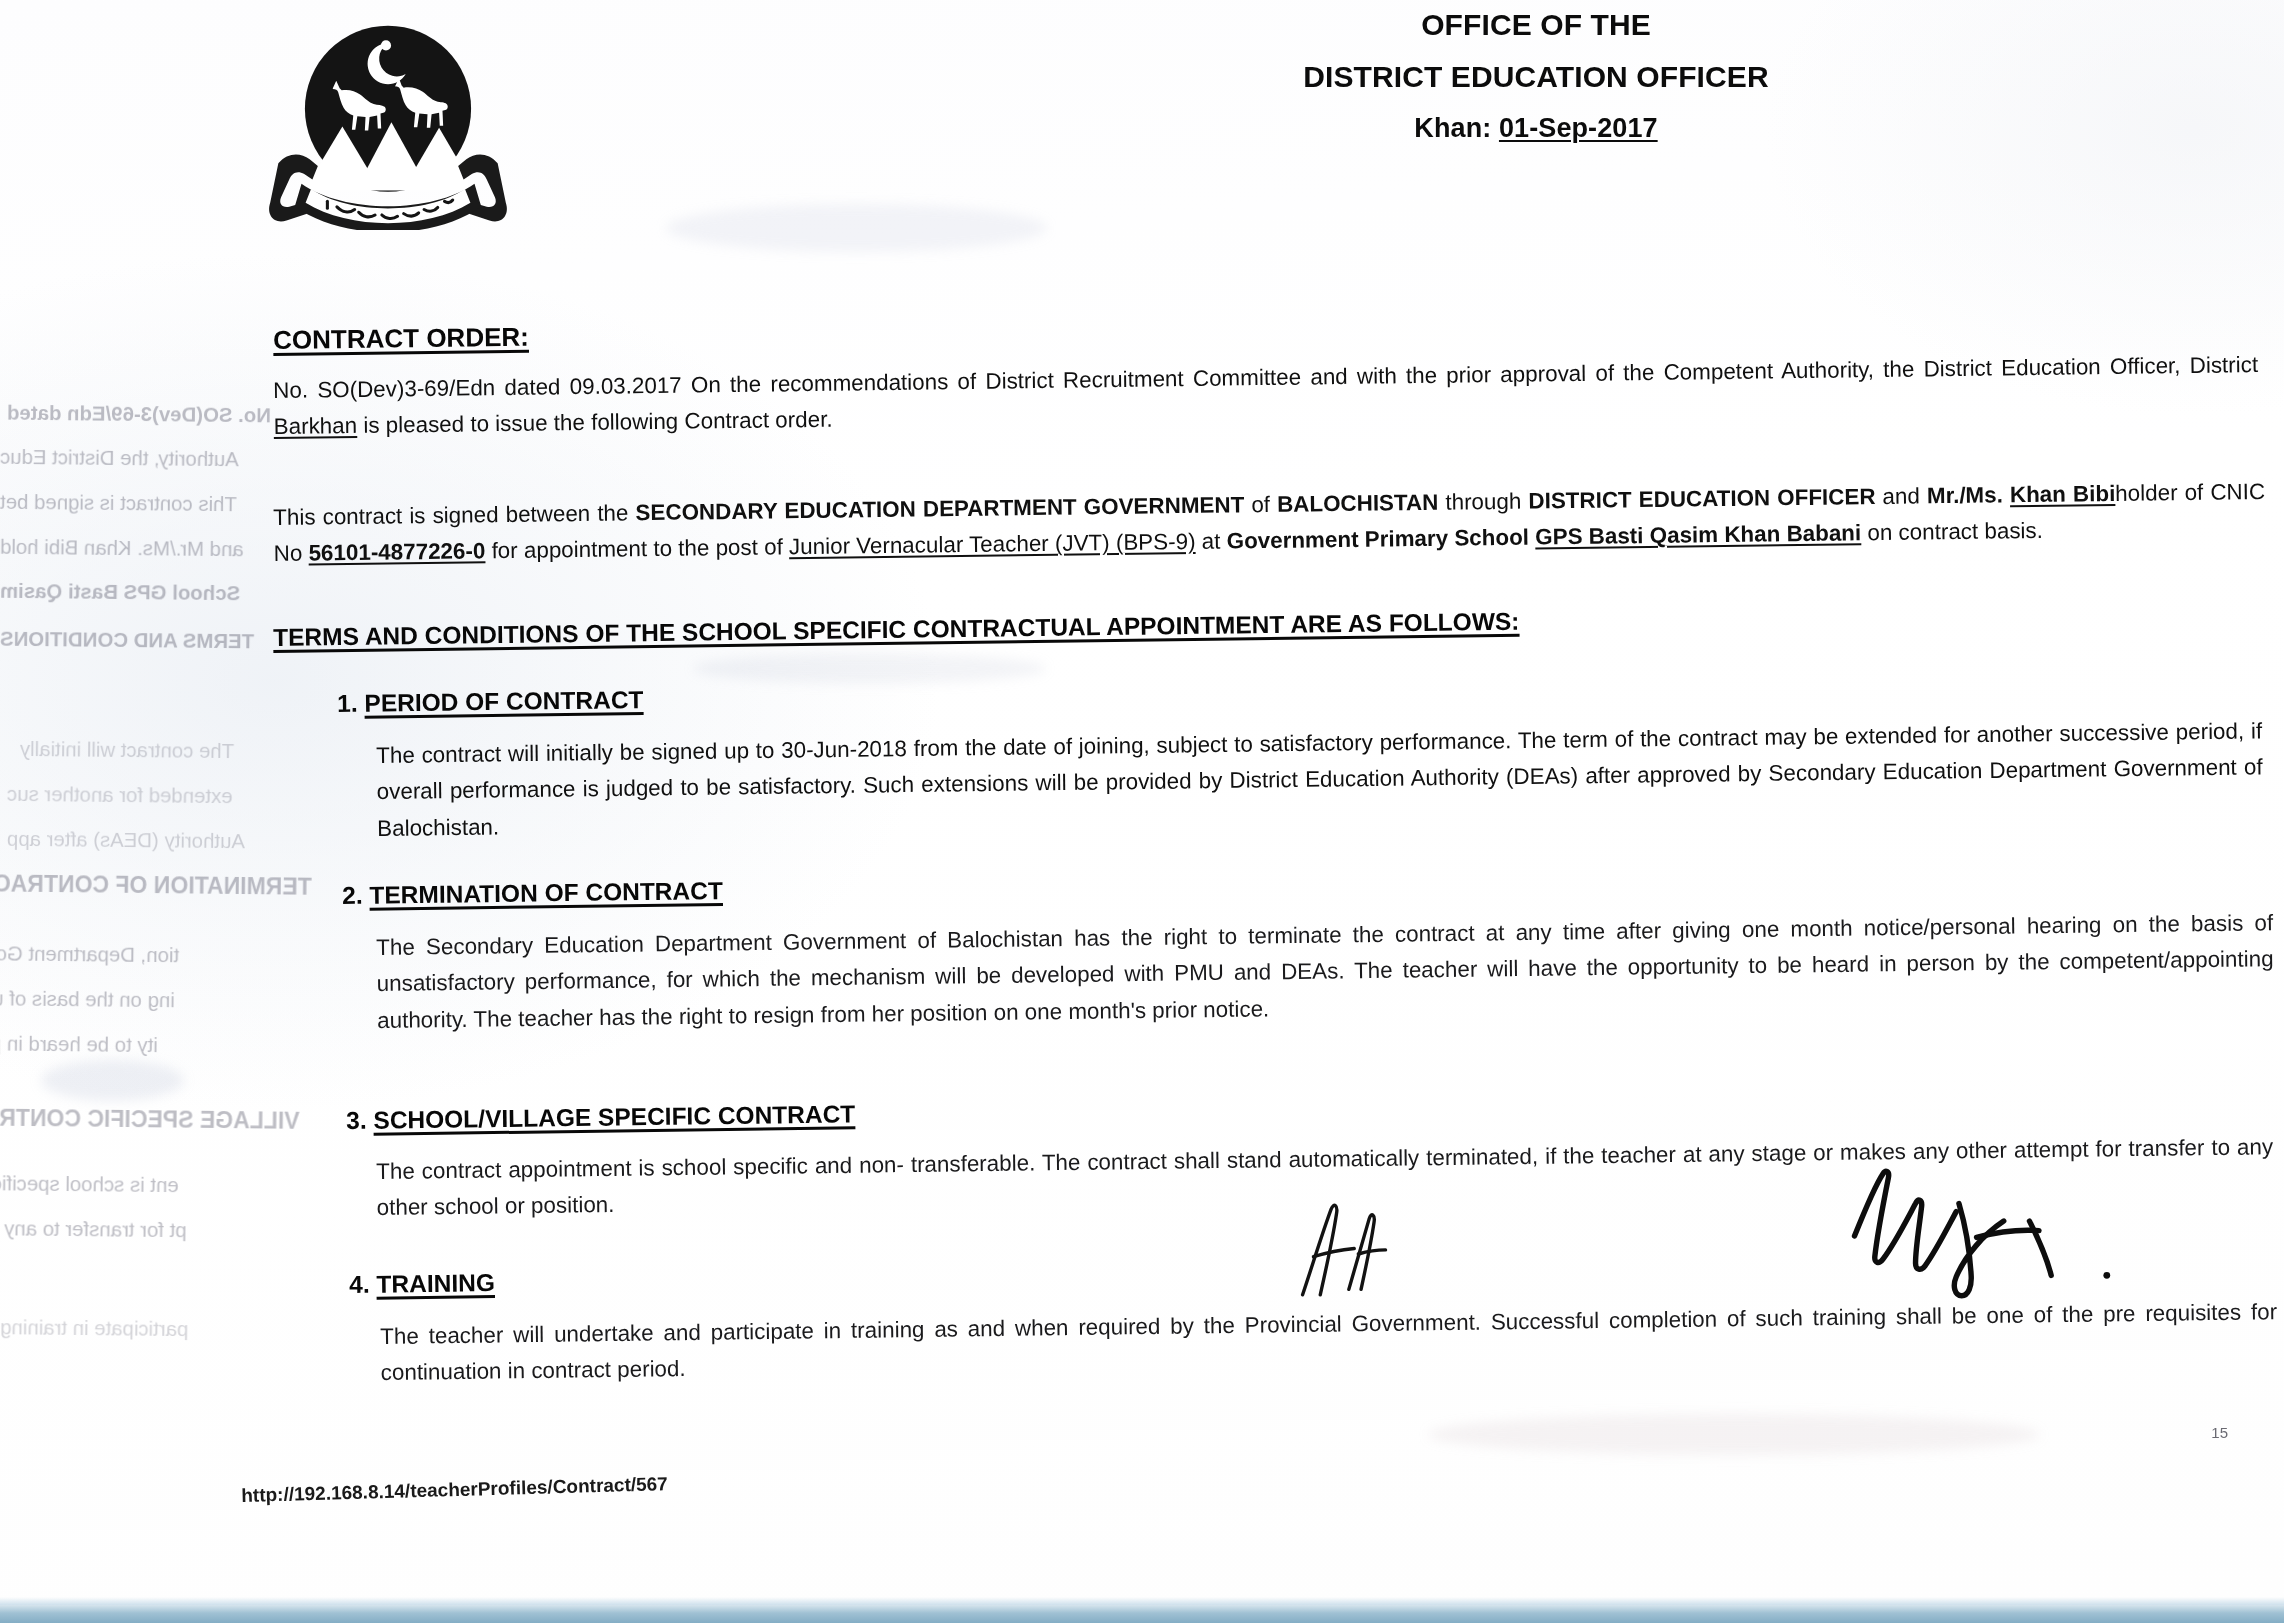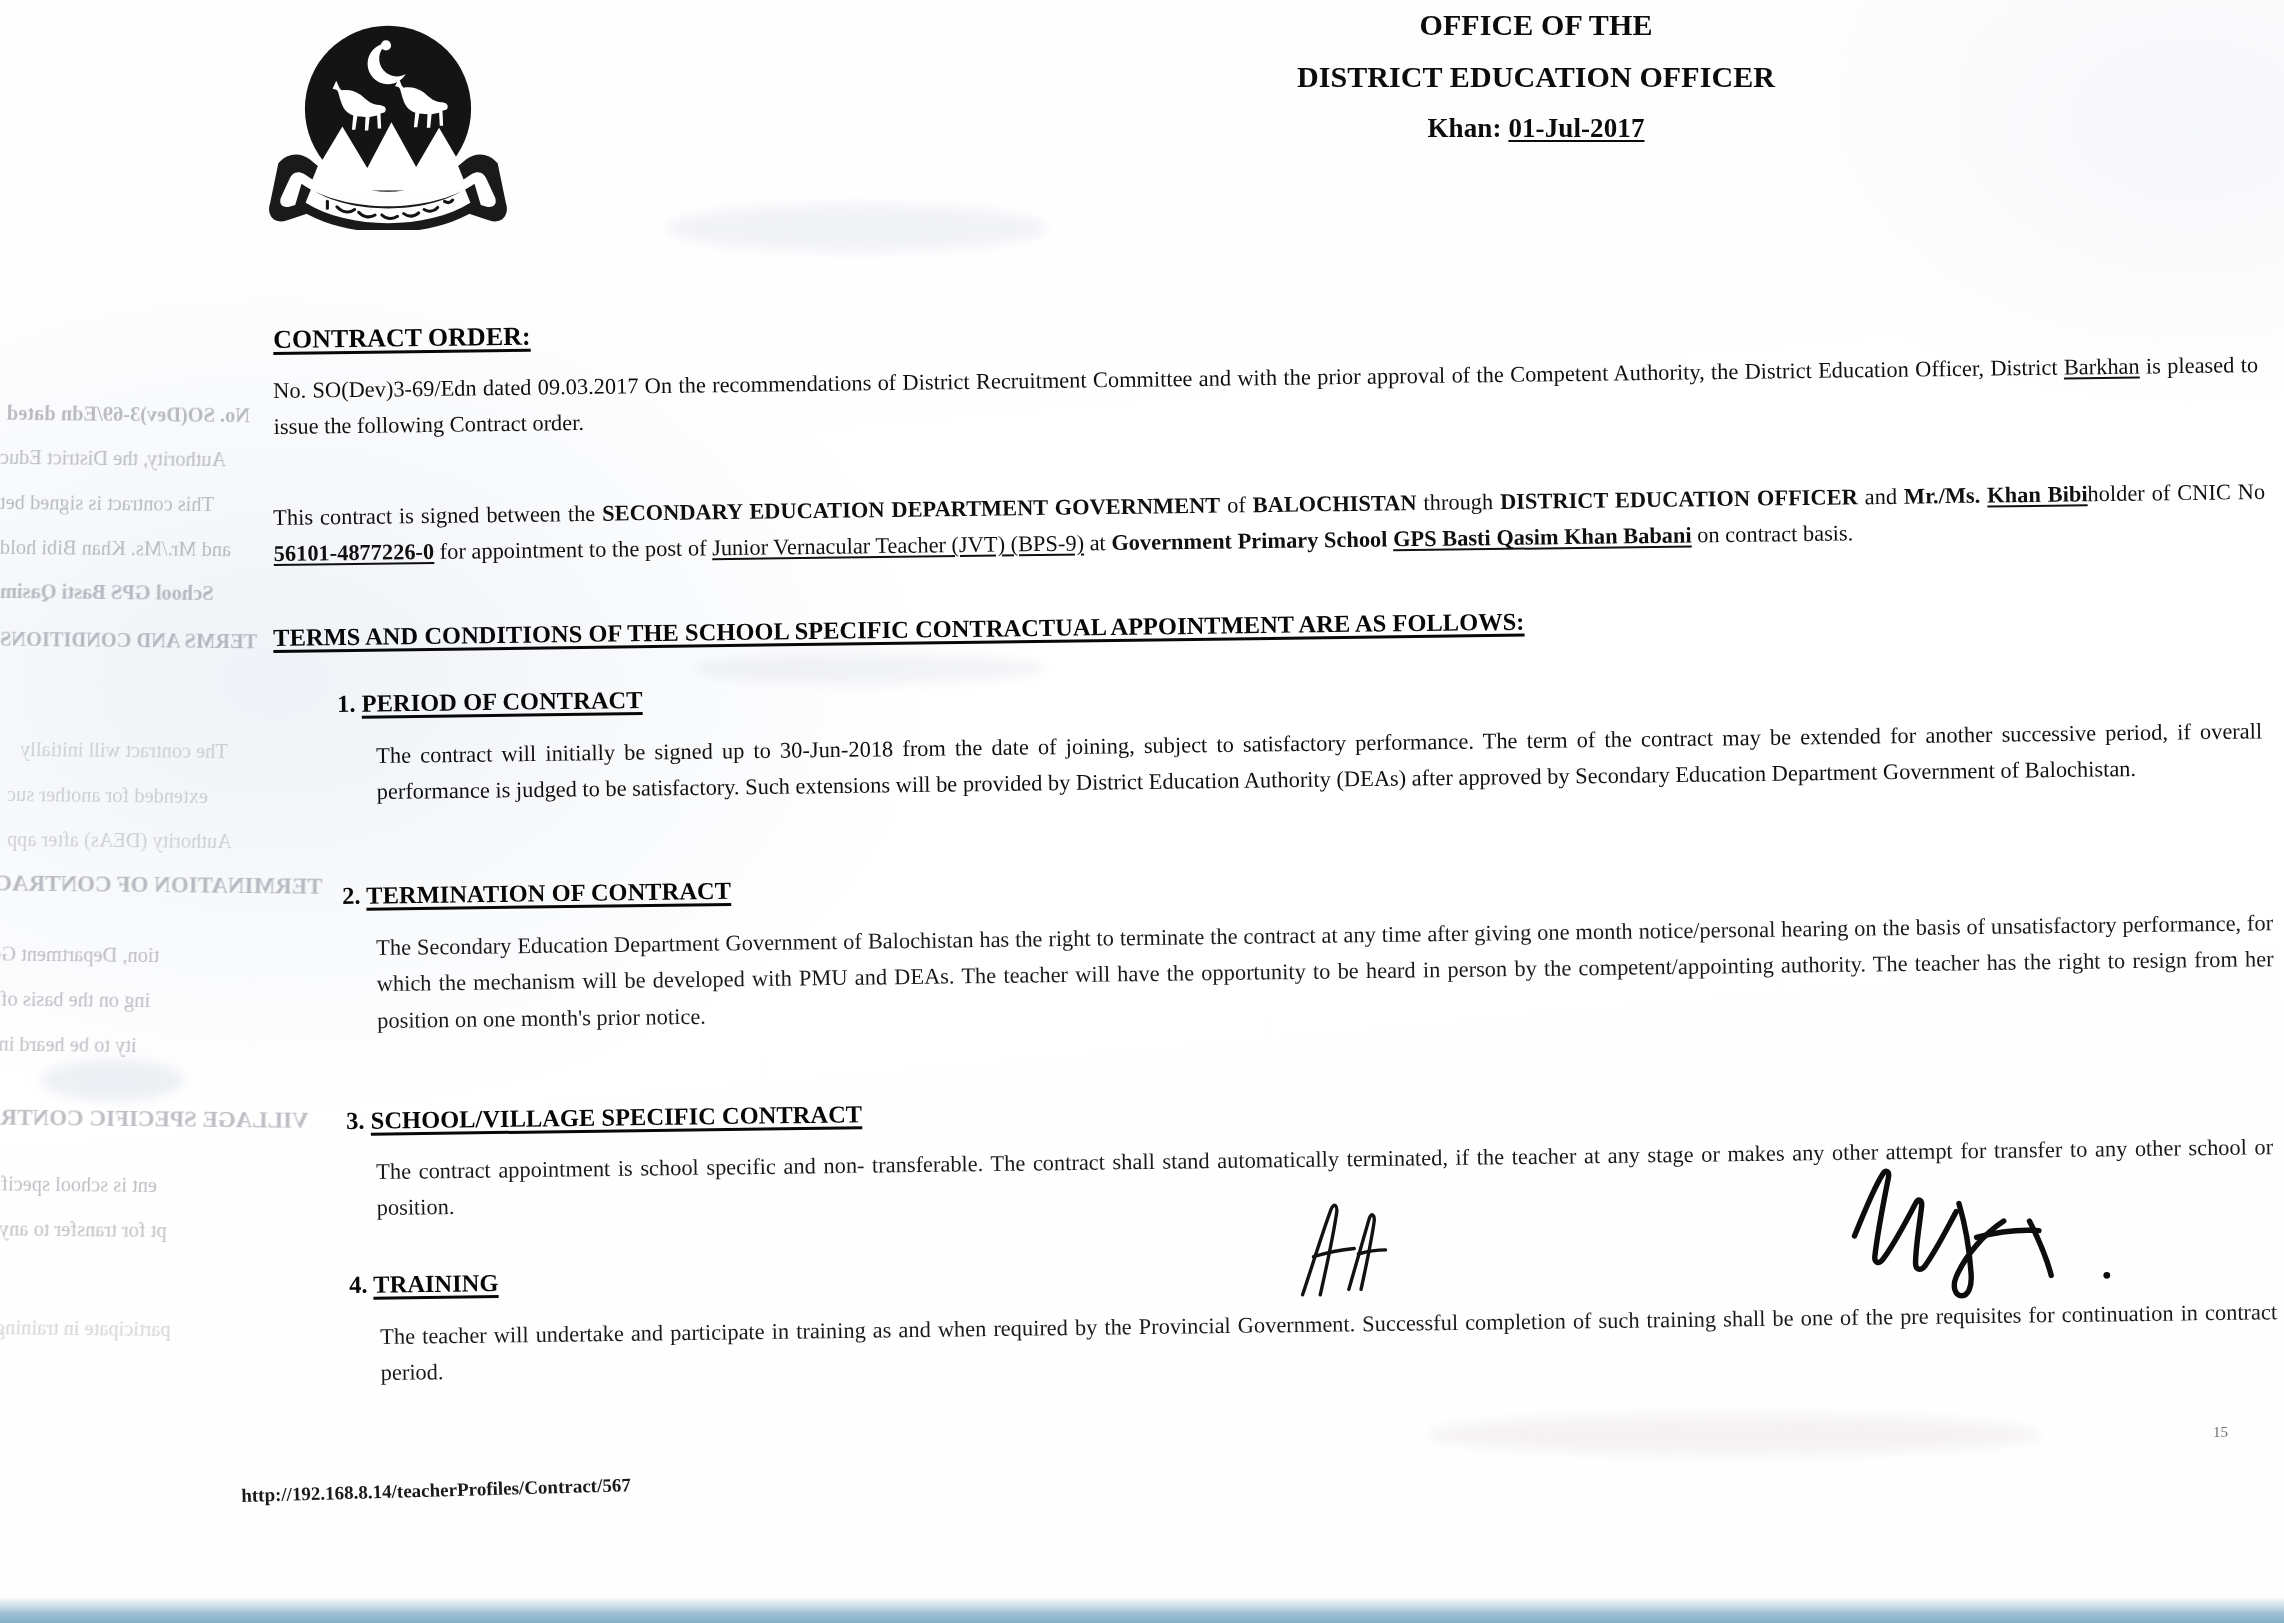--- a/index.html
+++ b/index.html
@@ -6,21 +6,21 @@
     margin: 0;
     padding: 0;
     background: #f2f2f0;
   }
   #page {
     position: relative;
     width: 2284px;
     height: 1623px;
     background: #ffffff;
     overflow: hidden;
-    font-family: Liberation Serif, serif;
+    font-family: Liberation Sans, sans-serif;
     color: #000;
     
     background-image:
       radial-gradient(ellipse 952px 612px at 12% 42%, rgba(226,232,240,0.55) 0%, rgba(255,255,255,0) 70%),
       radial-gradient(ellipse 612px 408px at 96% 8%, rgba(238,240,244,0.5) 0%, rgba(255,255,255,0) 70%),
       linear-gradient(175deg, #fdfdfe 0%, #ffffff 35%, #fefefe 100%);
   }
 
   
   .scan-edge {
@@ -208,21 +208,21 @@
         <path d="M268 278 c5 3 9 2 12 -2"></path>
       </g>
     </svg>
   </div>
 
   <div class="header">
     <div class="h-line h1">OFFICE OF THE</div>
     <div class="h-line h2">DISTRICT EDUCATION OFFICER</div>
     <div class="h-line h4">
       <span>Khan:</span>
-      <span class="u">01-Jul-2017</span>
+      <span class="u">01-Sep-2017</span>
     </div>
   </div>
 
   <div class="ghost b" style="left:6.8px; top:398px;">No. SO(Dev)3-69/Edn dated</div>
   <div class="ghost" style="left:0px;  top:442px;">Authority, the District Educ</div>
   <div class="ghost" style="left:0px;  top:487px;">This contract is signed bet</div>
   <div class="ghost" style="left:0px;  top:532px;">and Mr./Ms. Khan Bibi hold</div>
   <div class="ghost b" style="left:0px;  top:576px;">School GPS Basti Qasim</div>
   <div class="ghost b" style="left:0px;  top:624px;">TERMS AND CONDITIONS</div>
   <div class="ghost ghost-faint" style="left:20.4px; top:734px;">The contract will initially</div>

